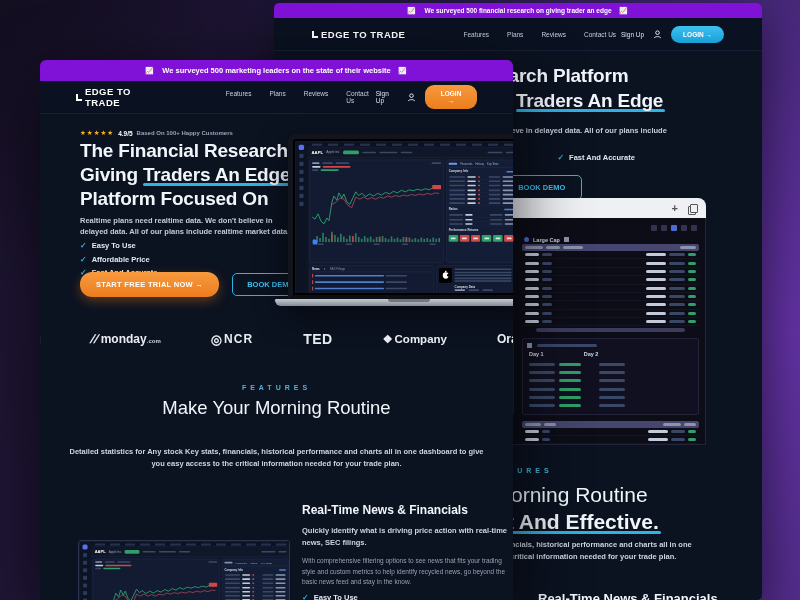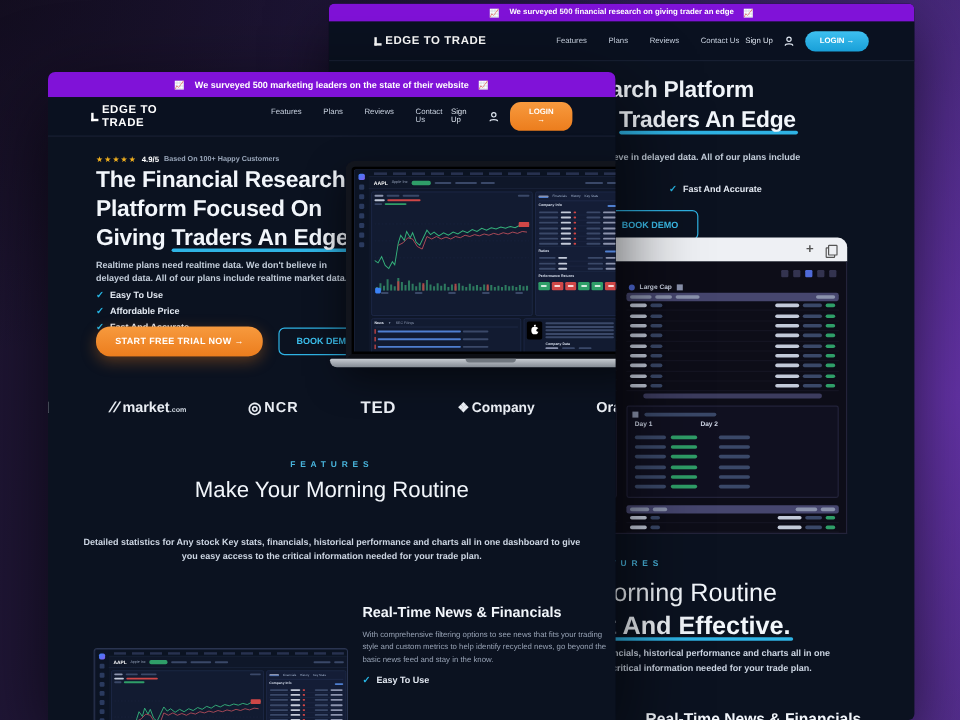--- a/index.html
+++ b/index.html
@@ -620,22 +620,22 @@
     </span>
   </div>
 
   <div id="fr-stars" class="fr-abs">
     <span class="stars">★★★★★</span>
     <span class="rate-score">4.9/5</span>
     <span class="rate-text">Based On 100+ Happy Customers</span>
   </div>
   <div id="fr-h1" class="fr-abs">
     <div>The Financial Research</div>
+    <div><span>Giving </span><span class="em-underline"><span>Traders An Edge</span><i></i></span></div>
     <div>Platform Focused On</div>
-    <div><span>Giving </span><span class="em-underline"><span>Traders An Edge</span><i></i></span></div>
   </div>
   <div id="fr-par" class="fr-abs hero-par">Realtime plans need realtime data. We don't believe in delayed data. All of our plans include realtime market data.</div>
   <div id="fr-checks" class="fr-abs">
     <span class="check-item">
         <span class="ck">✓</span>
         <span>Easy To Use</span>
       </span>
     <span class="check-item">
         <span class="ck">✓</span>
         <span>Affordable Price</span>
@@ -892,21 +892,21 @@
 </div>
         </div>
     </div>
     <div class="lap-base">
         <div class="lap-notch"></div>
       </div>
   </div>
 
   <div id="logo-strip" class="fr-abs">
     <span class="lg" id="lg-partial">rd</span>
-    <span class="lg" id="lg-monday"><span class="monday-mark">//</span><span>market</span><span class="dotcom">.com</span></span>
+    <span class="lg" id="lg-monday"><span class="monday-mark">//</span><span>monday</span><span class="dotcom">.com</span></span>
     <span class="lg" id="lg-ncr"><span class="ncr-mark">◎</span><span>NCR</span></span>
     <span class="lg" id="lg-ted">TED</span>
     <span class="lg" id="lg-dropbox"><span class="dbx-mark">❖</span><span>Company</span></span>
     <span class="lg" id="lg-orange">Orange</span>
   </div>
 
   <div id="fr-feat-label" class="fr-abs">FEATURES</div>
   <div id="fr-feat-h" class="fr-abs">
     <div>Make Your Morning Routine</div>
   </div>
@@ -1038,20 +1038,21 @@
 
         </div>
       </div>
 
     </div>
   </div>
 </div>
   </div>
   <div id="fr-newscol" class="fr-abs">
     <div id="fr-news-h">Real-Time News &amp; Financials</div>
+    <div id="fr-news-p1">Quickly identify what is driving price action with real-time news, SEC filings.</div>
     <div id="fr-news-p2">With comprehensive filtering options to see news that fits your trading style and custom metrics to help identify recycled news, go beyond the basic news feed and stay in the know.</div>
     <div class="check-item">
         <span class="ck">✓</span>
         <span>Easy To Use</span>
       </div>
 
   </div>
 </div>
 
 </body></html>

